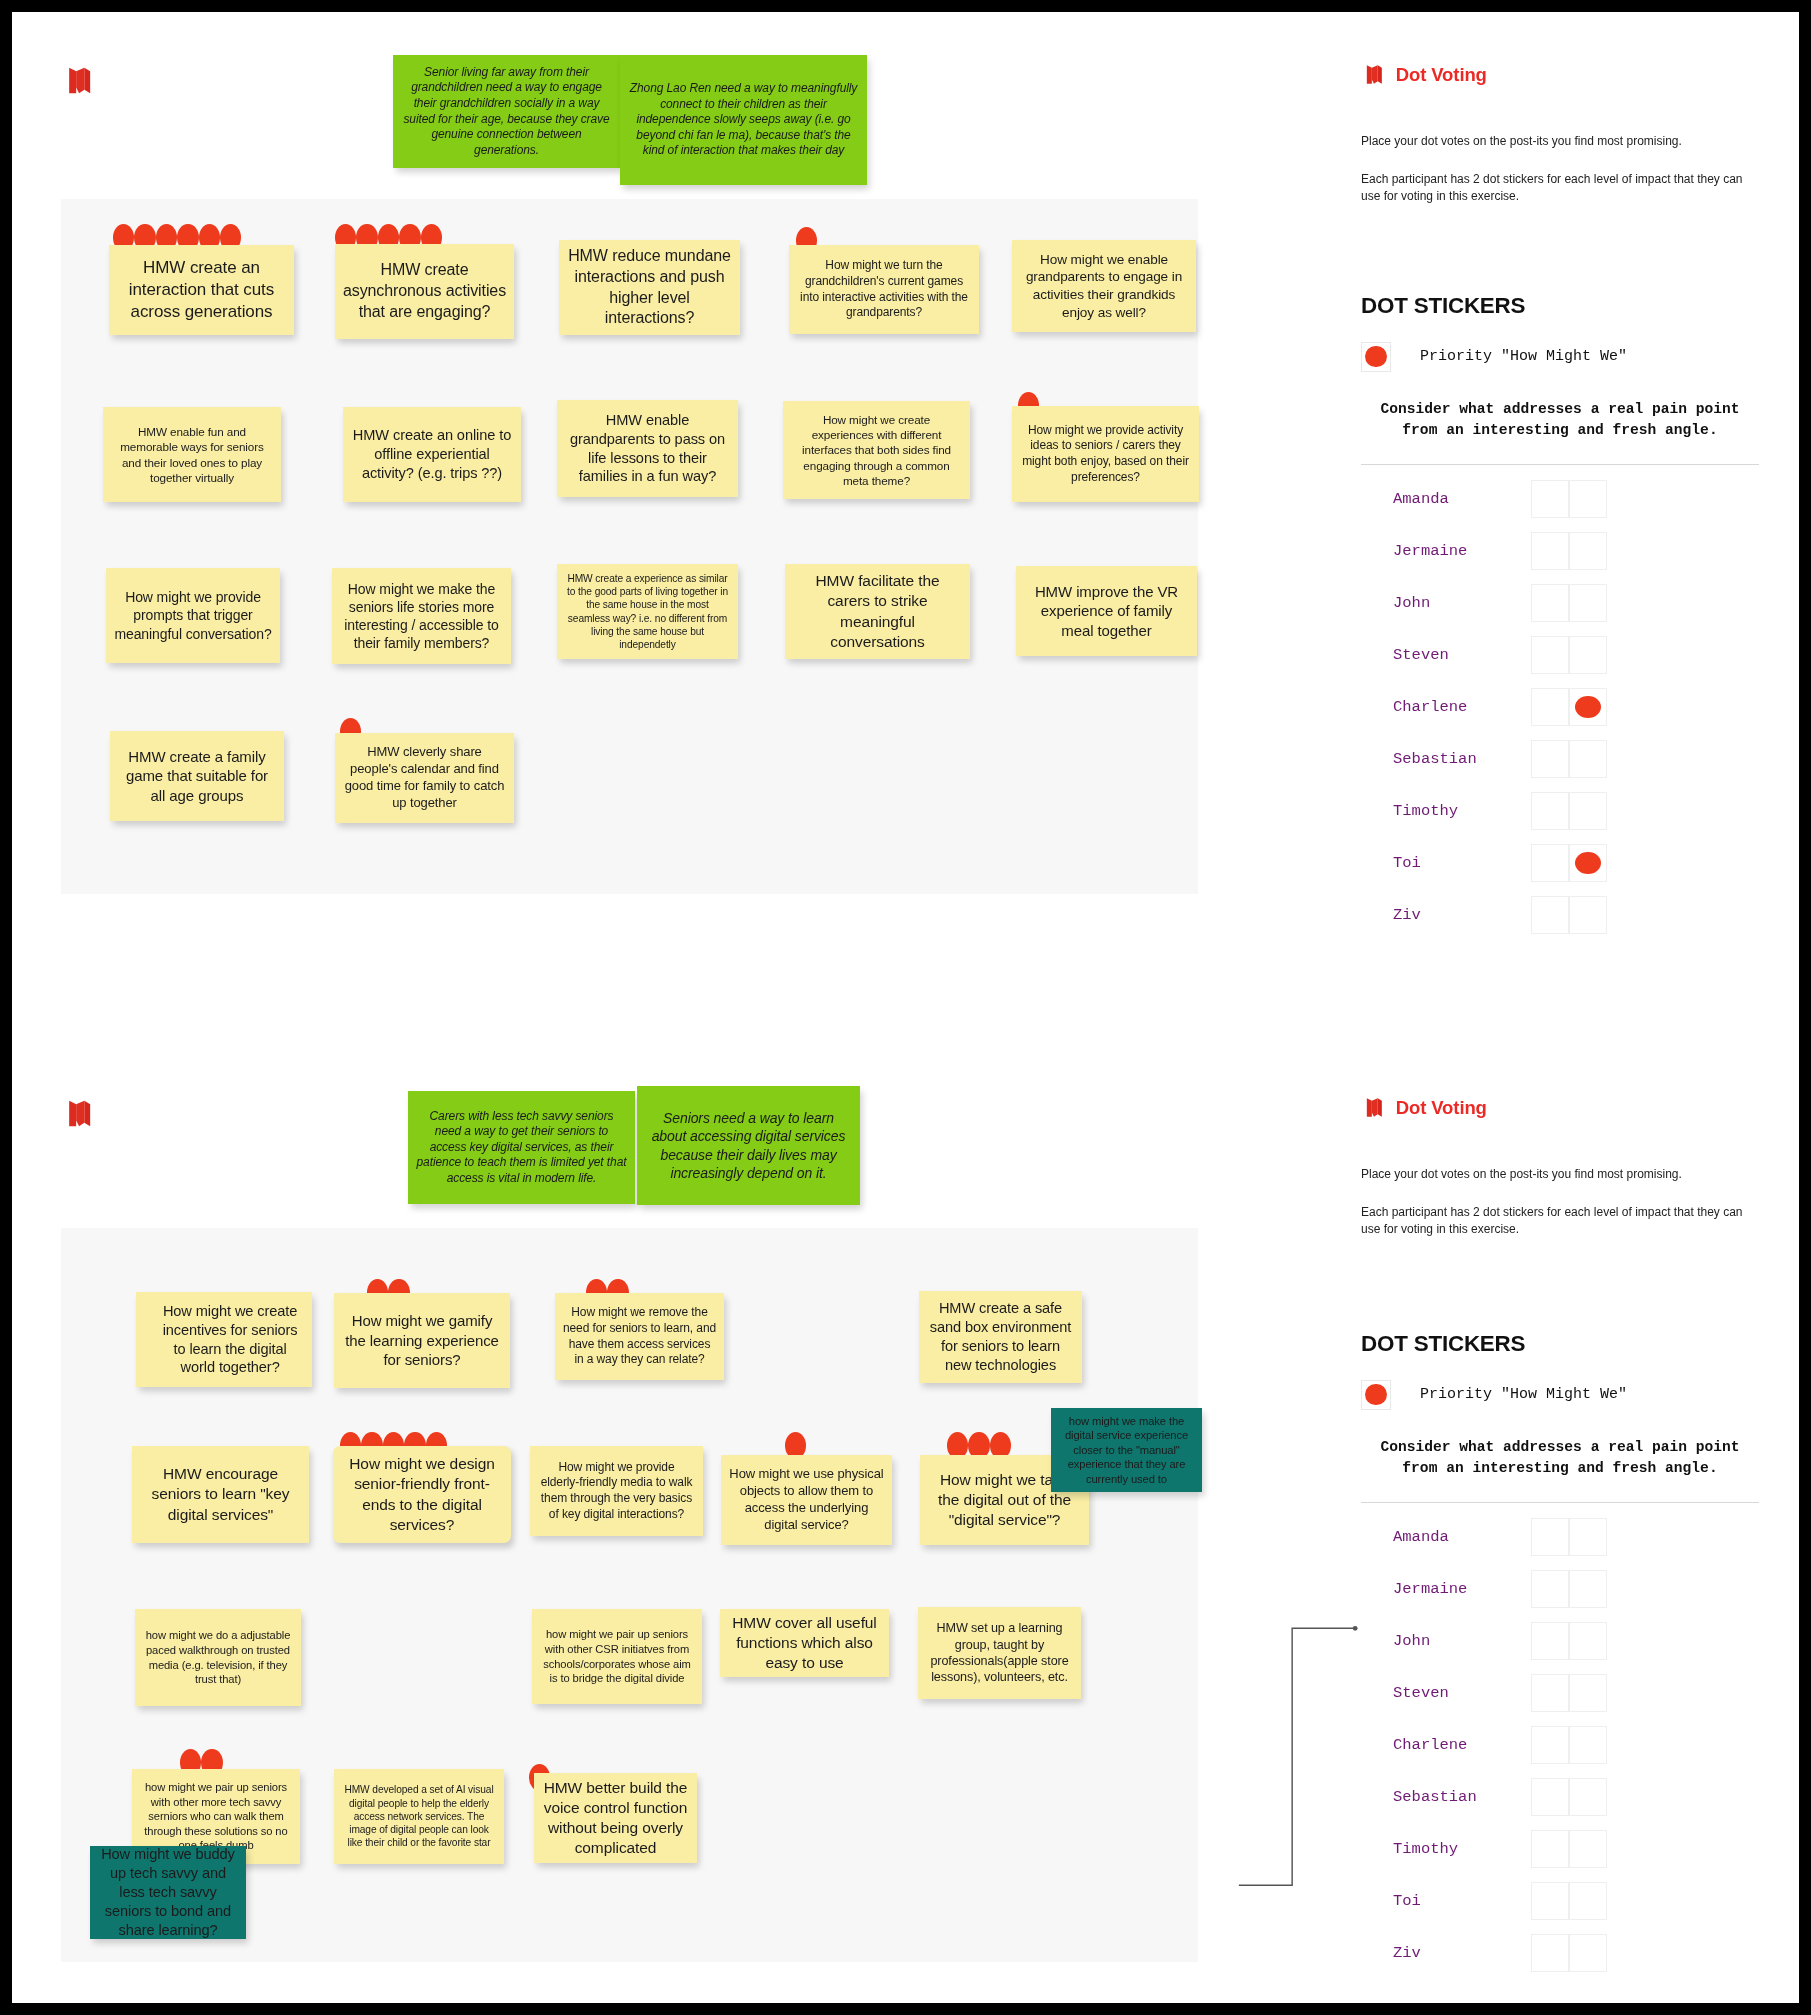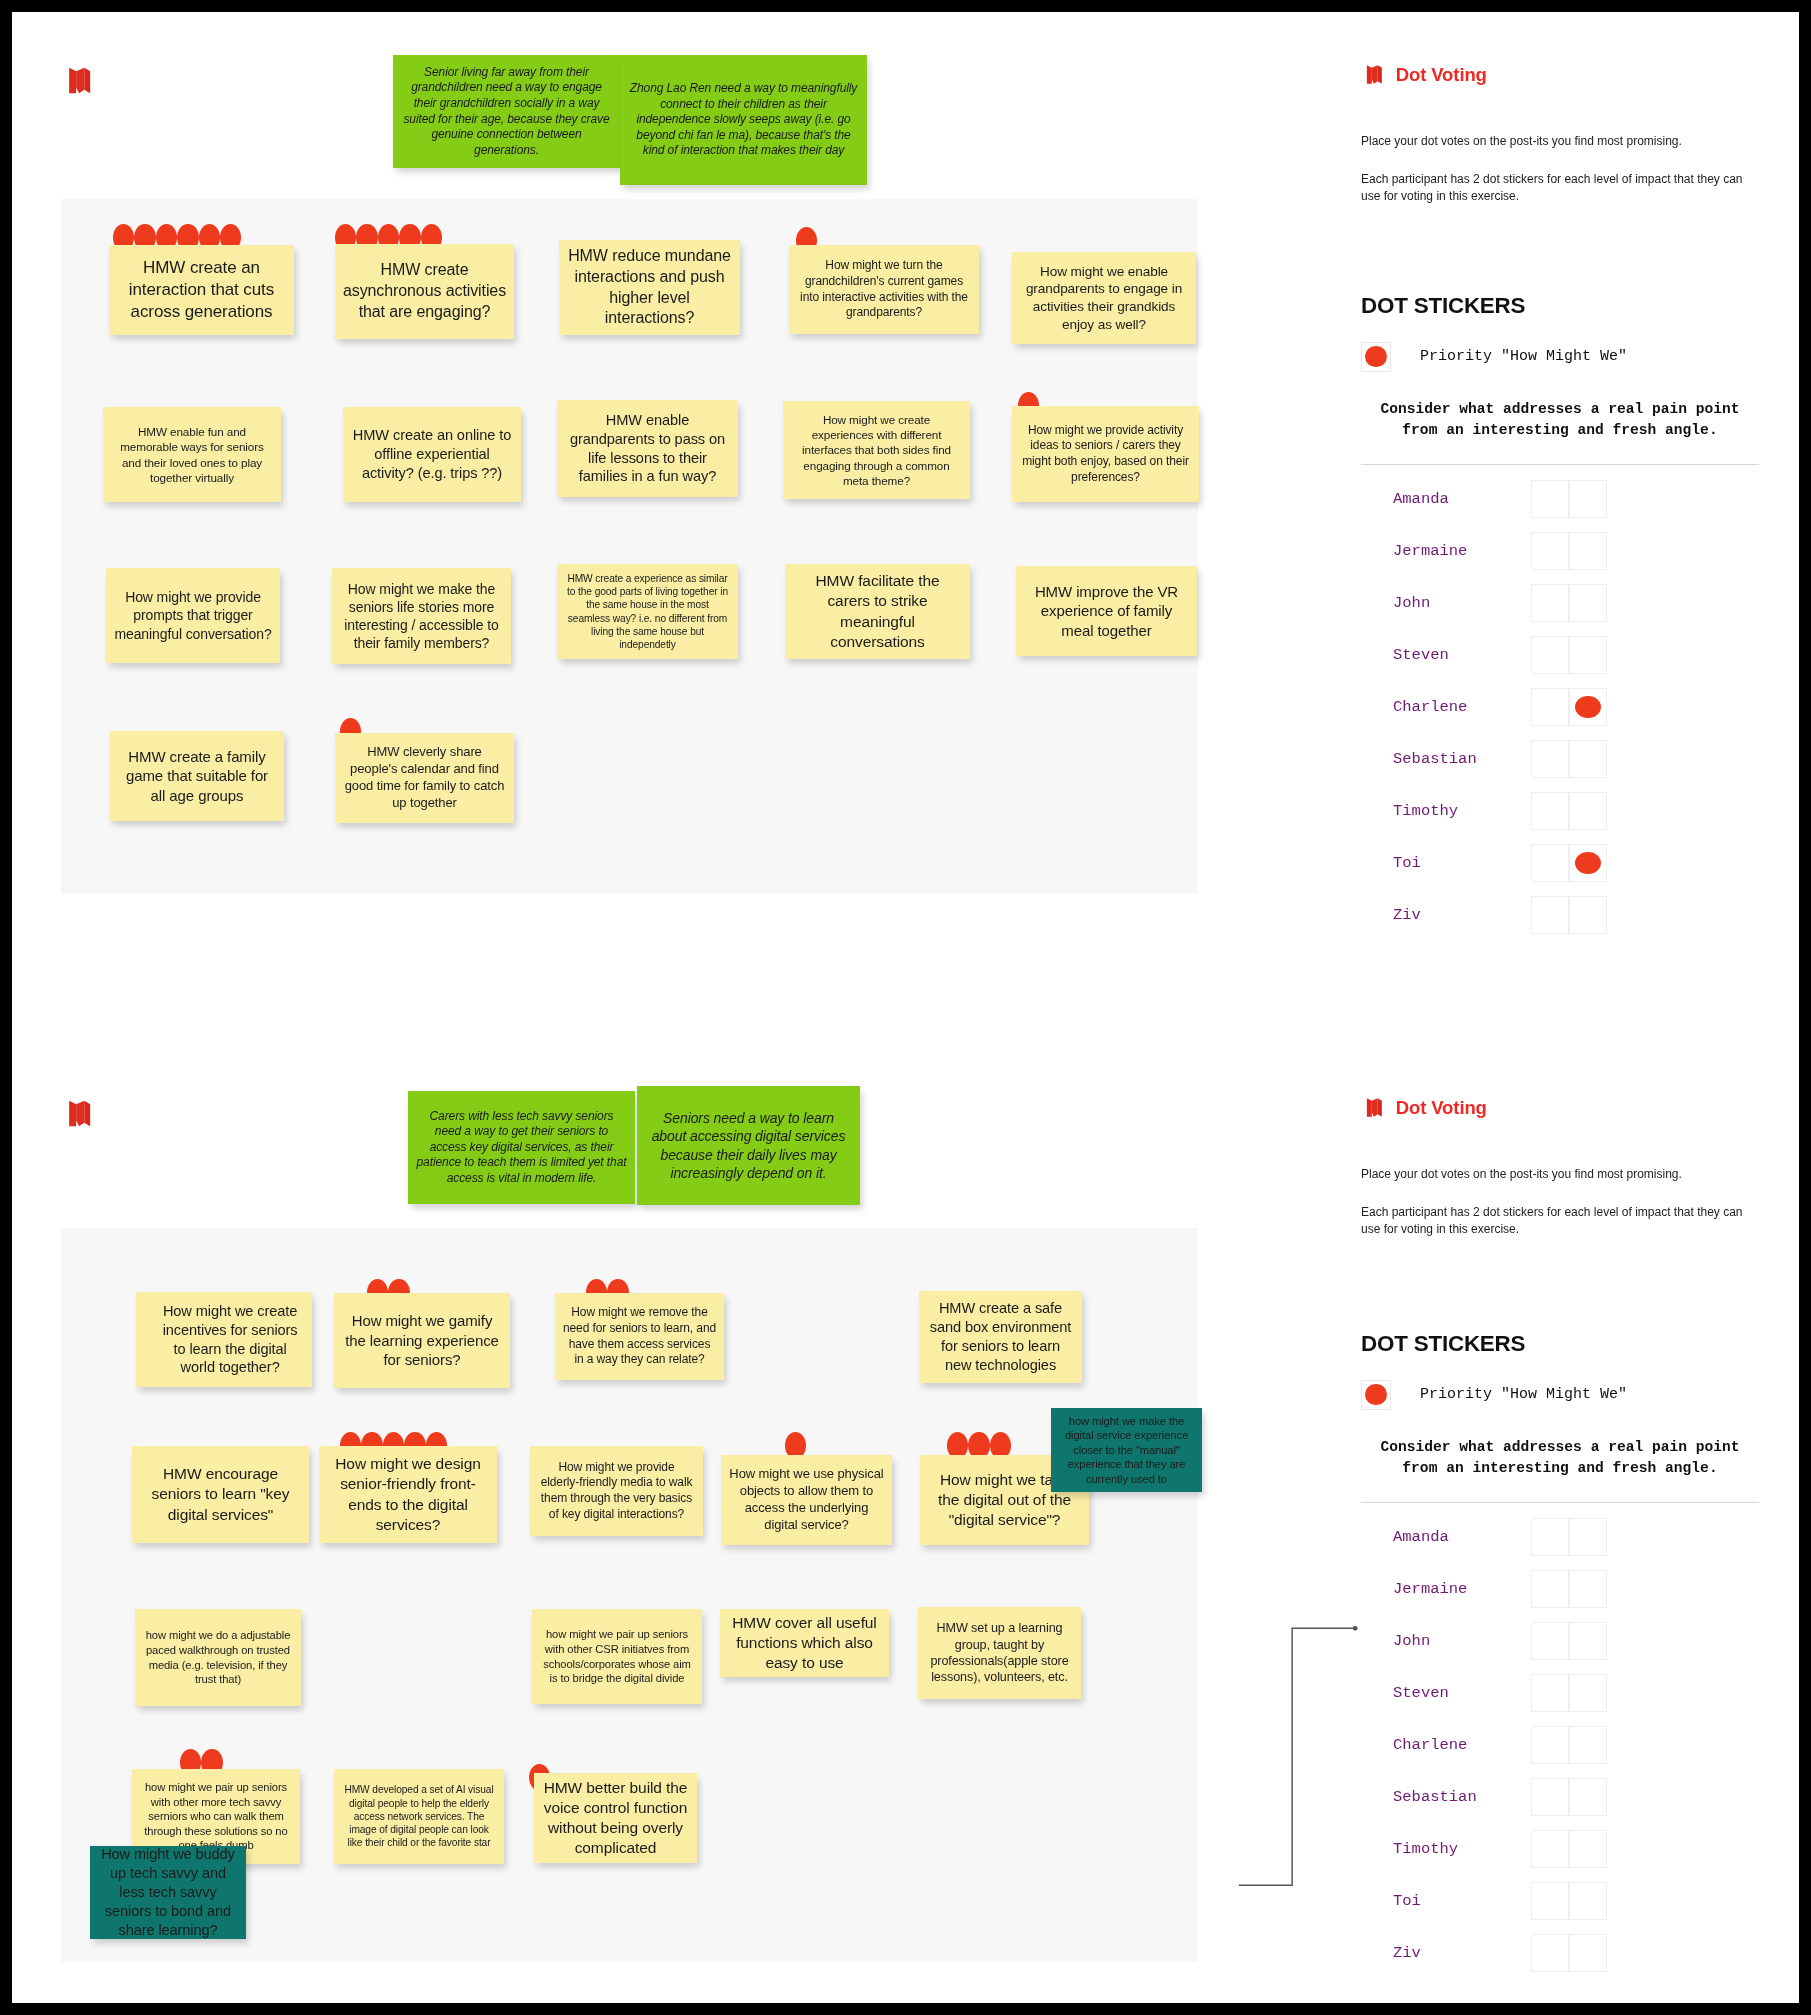--- a/index.html
+++ b/index.html
@@ -130,21 +130,21 @@
     <span>HMW reduce mundane interactions and push higher level interactions?</span>
     </div>
 
   <div class="dots" style="left:796px; top:227px;">
     <div class="dot"></div>
   </div>
   <div class="note yellow" style="left:789px; top:245px; width:190px; height:89px; font-size:12px;">
     <span>How might we turn the grandchildren's current games into interactive activities with the grandparents?</span>
     </div>
 
-  <div class="note yellow" style="left:1012px; top:252px; width:184px; height:92px; font-size:13.6px;">
+  <div class="note yellow" style="left:1012px; top:240px; width:184px; height:92px; font-size:13.6px;">
     <span>How might we enable grandparents to engage in activities their grandkids enjoy as well?</span>
     </div>
 
   <div class="note yellow" style="left:103px; top:407px; width:178px; height:95px; font-size:11.7px;">
     <span>HMW enable fun and memorable ways for seniors and their loved ones to play together virtually</span>
     </div>
   <div class="note yellow" style="left:343px; top:407px; width:178px; height:95px; font-size:14.6px;">
     <span>HMW create an online to offline experiential activity? (e.g. trips ??)</span>
     </div>
   <div class="note yellow" style="left:557px; top:400px; width:181px; height:97px; font-size:14.6px;">
@@ -325,21 +325,21 @@
     <span>HMW encourage seniors to learn "key digital services"</span>
     </div>
 
   <div class="dots" style="left:340px; top:1432px;">
     <div class="dot"></div>
       <div class="dot"></div>
       <div class="dot"></div>
       <div class="dot"></div>
       <div class="dot"></div>
   </div>
-  <div class="note yellow" style="left:319px; top:1446px; width:178px; height:97px; font-size:15.5px;">
+  <div class="note yellow" style="left:333px; top:1446px; width:178px; height:97px; font-size:15.5px;border-radius:7px;">
     <span>How might we design senior-friendly front-ends to the digital services?</span>
     </div>
 
   <div class="note yellow" style="left:530px; top:1446px; width:173px; height:90px; font-size:12px;">
     <span>How might we provide elderly-friendly media to walk them through the very basics of key digital interactions?</span>
     </div>
 
   <div class="dots" style="left:785px; top:1432px;">
     <div class="dot"></div>
   </div>

